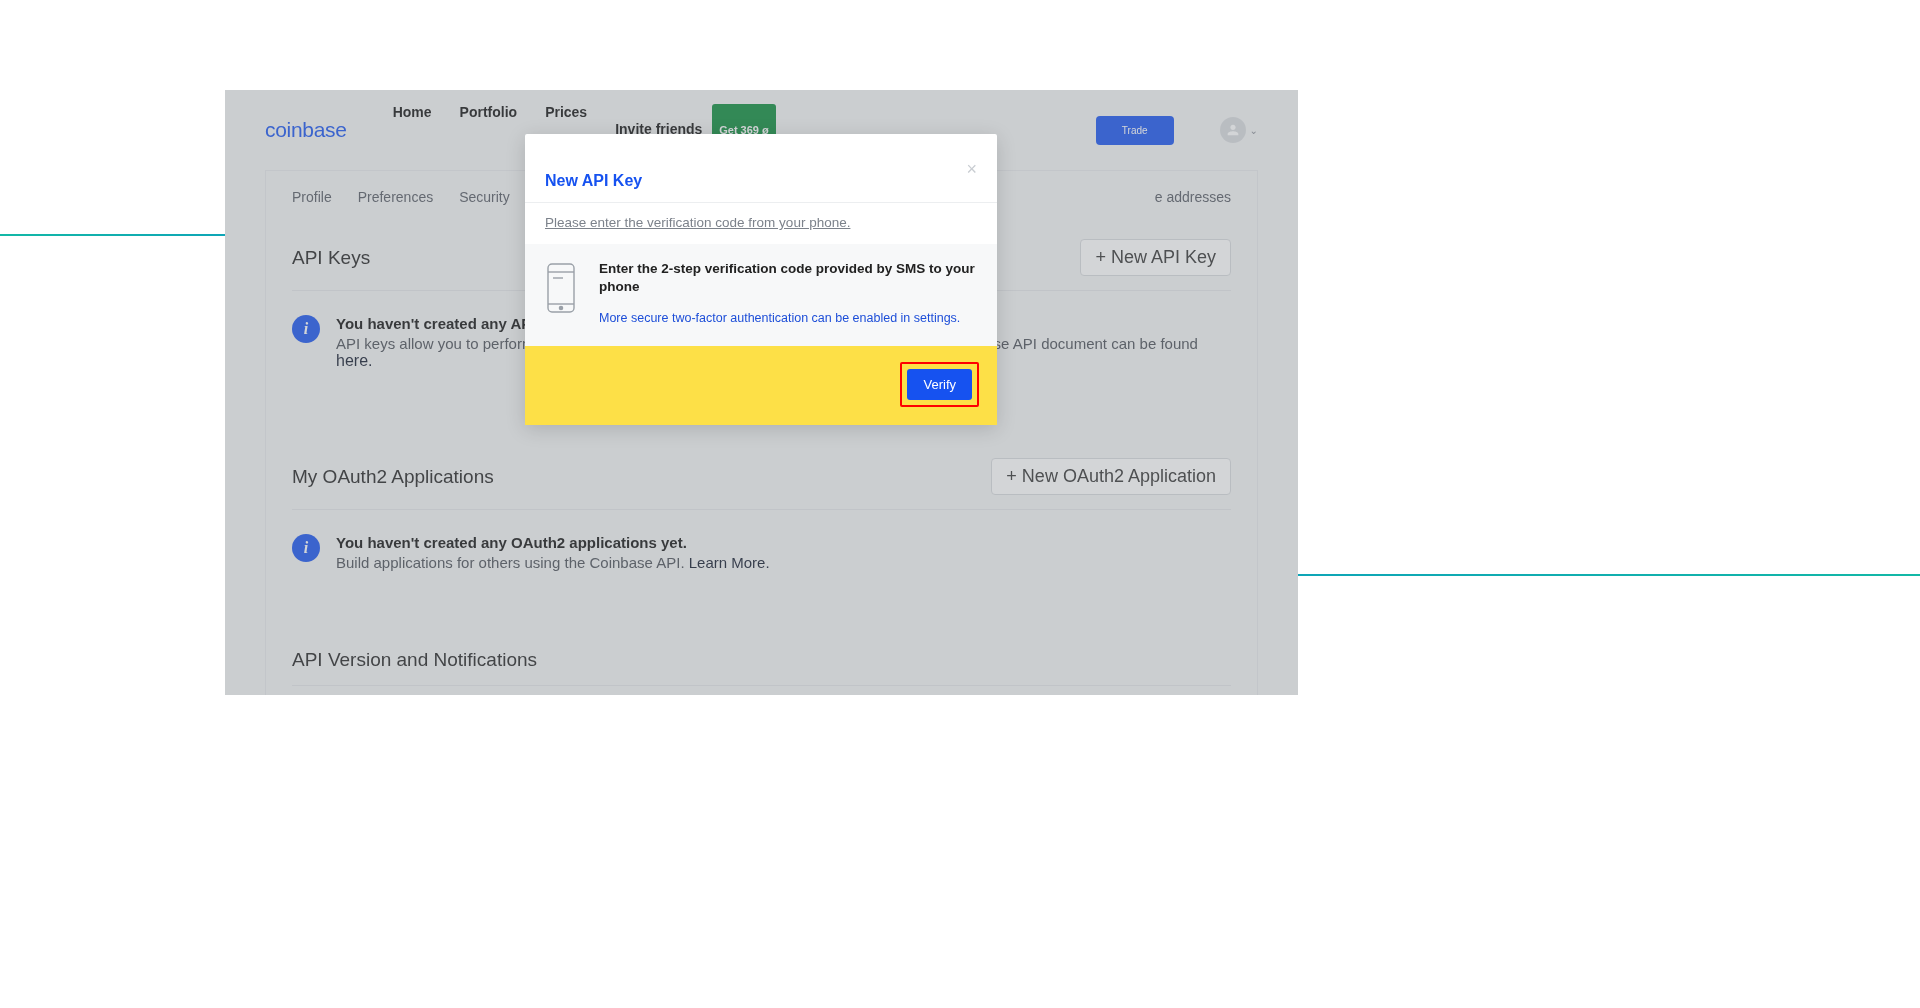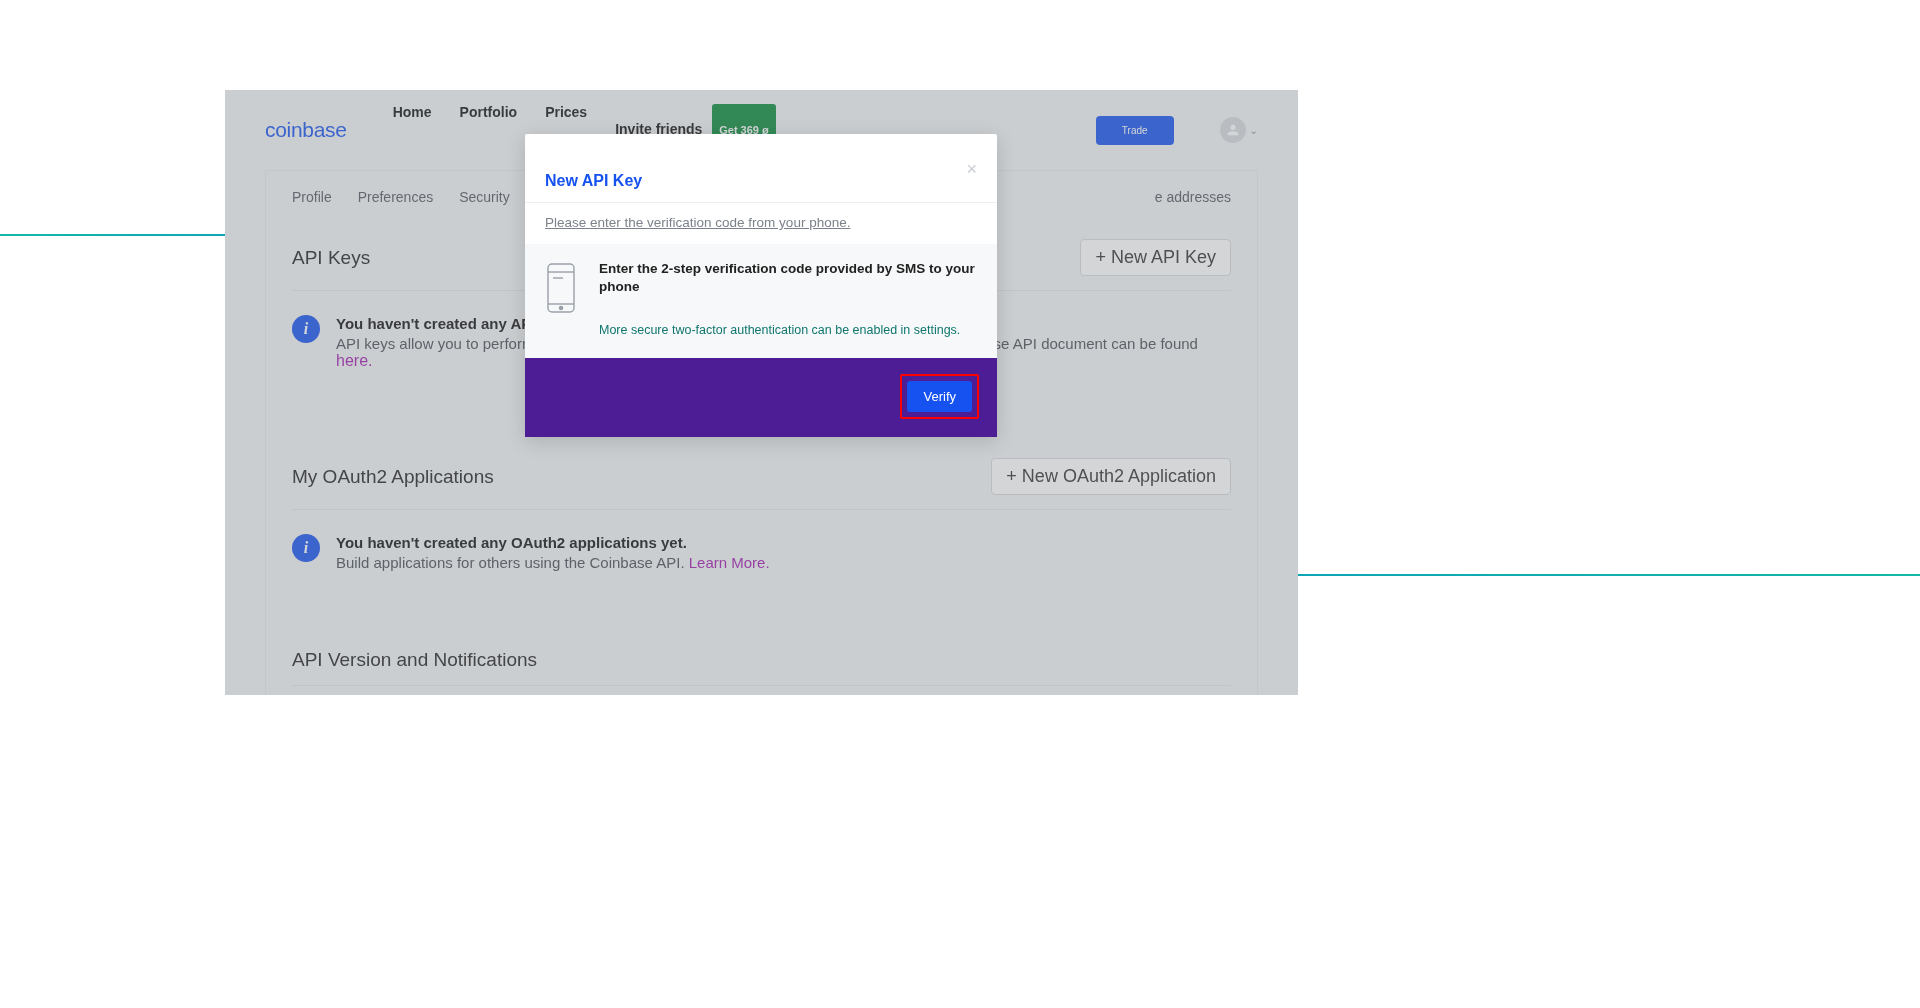--- a/index.html
+++ b/index.html
@@ -164,21 +164,21 @@
     color: #fff;
     display: flex; align-items: center; justify-content: center;
     font-family: Georgia, serif;
     font-style: italic;
     font-weight: 700;
     font-size: 16px;
     flex-shrink: 0;
   }
   .info-text .bold { font-weight: 600; font-size: 15px; color:#111; }
   .info-text .sub { color:#4a4f57; font-size: 15px; margin-top: 3px; }
-  .link { color:#a21caf; cursor:pointer; }
+  .link { color:#0f172a; cursor:pointer; }
 
   
   .dim-overlay {
     position: absolute;
     inset: 0;
     background: rgba(130,134,140,0.35);
     pointer-events: none;
   }
 
   
@@ -246,30 +246,30 @@
   }
   .code-input .redact {
     position: absolute;
     left: 2px; top: 2px; bottom: 2px;
     width: 52px;
     background: #ff0000;
   }
   .code-side { font-size: 12.5px; color:#7c828b; }
   .resend { color:#1652f0; font-size:12.5px; margin-top:2px; display:block; cursor:pointer; }
   .modal-body-text .foot {
-    margin-top: 26px;
-    color:#0f766e;
+    margin-top: 14px;
+    color:#1d4ed8;
     font-size: 12.5px;
     line-height: 1.4;
   }
   .modal-footer {
     padding: 16px 18px 18px;
     display: flex;
     justify-content: flex-end;
-    background: #4c1d95;
+    background: #fde047;
   }
   .verify-wrap {
     border: 2.5px solid #ff0000;
     padding: 5px;
     border-radius: 2px;
   }
   .verify-btn {
     background: #1652f0;
     color:#fff;
     border:none;

